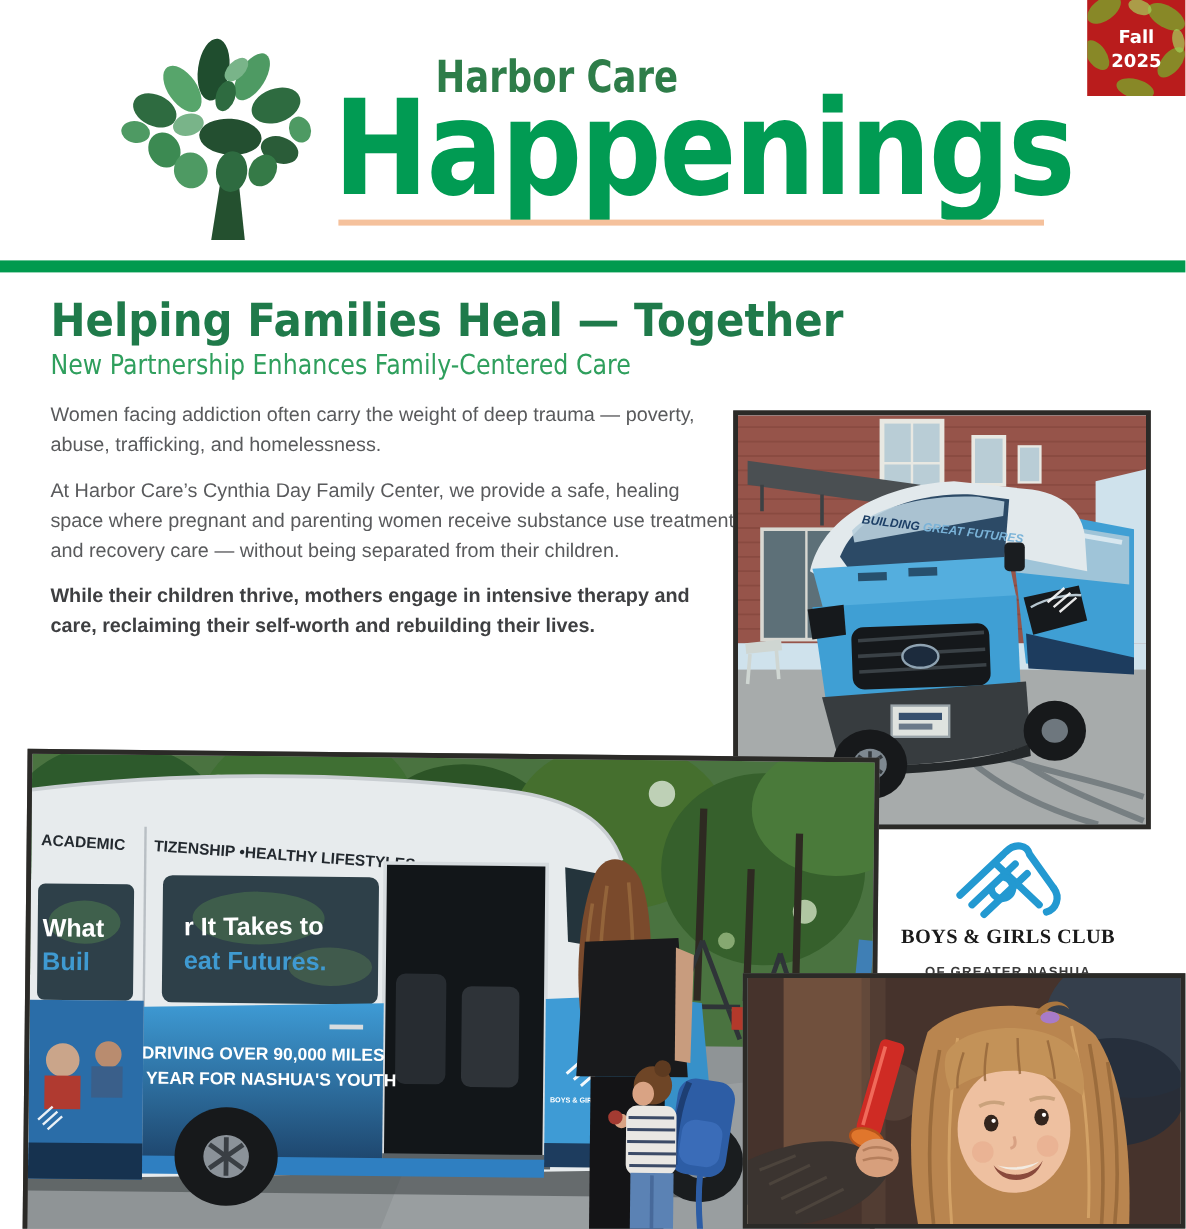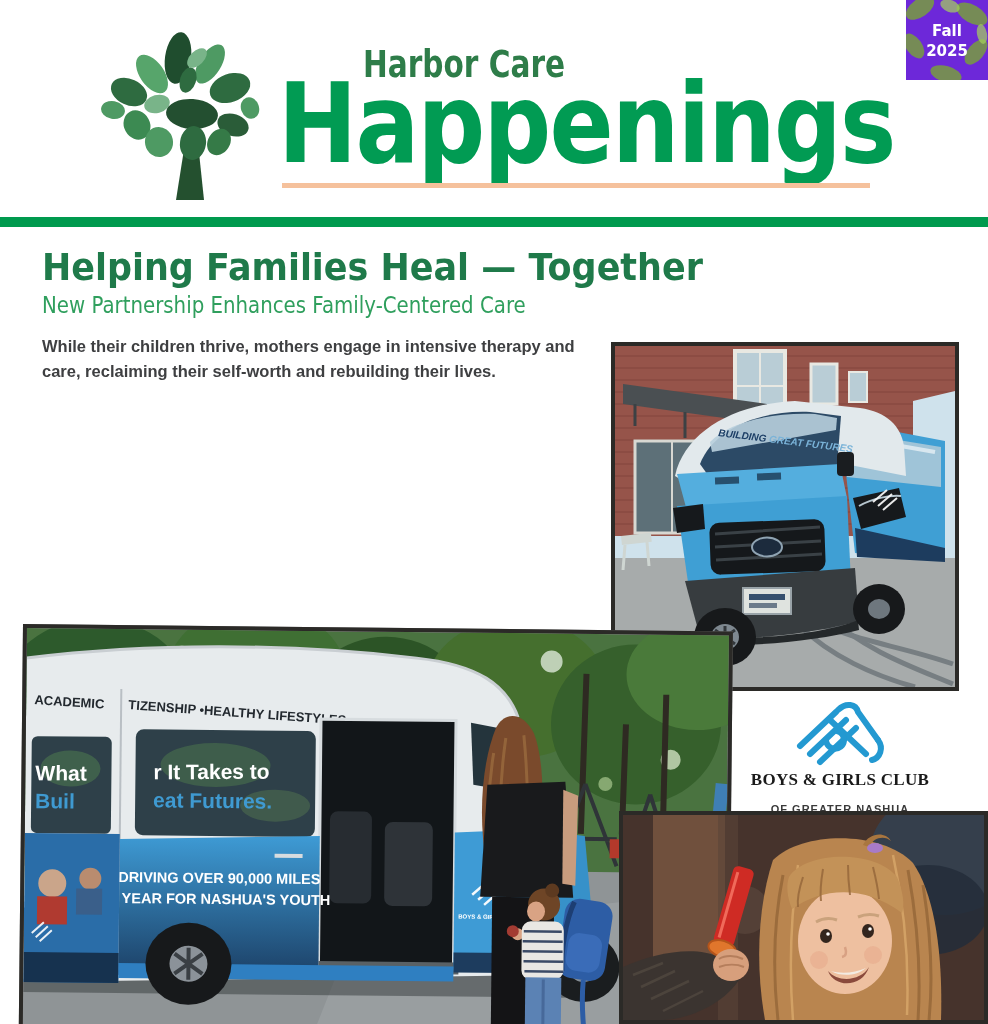--- a/index.html
+++ b/index.html
@@ -1,20 +1,20 @@
 <!DOCTYPE html>
 <html><head>
 <meta charset="utf-8">
 <style>
   html,body{margin:0;padding:0;}
   body{width:988px;height:1024px;position:relative;overflow:hidden;background:#ffffff;
        font-family:"Liberation Sans",sans-serif;}
   .abs{position:absolute;}
   
-  .issue-badge{left:906px;top:0;width:82px;height:80px;background:#6d28d9;overflow:hidden;}
+  .issue-badge{left:906px;top:0;width:82px;height:80px;background:#b91c1c;overflow:hidden;}
   .issue-badge svg{position:absolute;left:0;top:0;}
   .issue-badge .txt{position:absolute;left:0;top:22px;width:100%;text-align:center;
        color:#ffffff;font-weight:bold;font-size:15px;line-height:1.3;
        font-family:"DejaVu Sans",sans-serif;}
   .tree-logo{left:100px;top:28px;}
   .brand-top{left:363px;top:43px;font-family:"DejaVu Sans",sans-serif;font-weight:bold;
        font-size:37px;color:#2e7d49;white-space:nowrap;transform:scaleX(.80);transform-origin:left top;}
   .brand-main{left:278px;top:60px;font-family:"DejaVu Sans",sans-serif;font-weight:bold;
        font-size:110px;color:#019b53;letter-spacing:-2px;white-space:nowrap;line-height:1.17;
        transform:scaleX(.86);transform-origin:left top;}
@@ -92,20 +92,22 @@
 
 <div class="abs brand-top">Harbor Care</div>
 <div class="abs brand-main">Happenings</div>
 <div class="abs brand-underline"></div>
 <div class="abs divider-bar"></div>
 
 <div class="abs article">
   <h1>Helping Families Heal — Together</h1>
   <h2>New Partnership Enhances Family-Centered Care</h2>
   <div class="body">
+    <p>Women facing addiction often carry the weight of deep trauma — poverty, abuse, trafficking, and homelessness.</p>
+    <p>At Harbor Care’s Cynthia Day Family Center, we provide a safe, healing space where pregnant and parenting women receive substance use treatment and recovery care — without being separated from their children.</p>
     <p class="em">While their children thrive, mothers engage in intensive therapy and care, reclaiming their self-worth and rebuilding their lives.</p>
   </div>
 </div>
 
 <div class="abs photo photo-van-front">
   <svg width="340" height="341" viewBox="0 0 340 341">
     <rect width="340" height="341" fill="#cfe2ec"></rect>
     <rect x="0" y="0" width="340" height="190" fill="#96544a"></rect>
     <g stroke="#7e4238" stroke-width="1.5" opacity="0.5">
       <path d="M0 10H340M0 22H340M0 34H340M0 46H340M0 58H340M0 70H340M0 82H340M0 94H340M0 106H340M0 118H340M0 130H340M0 142H340M0 154H340M0 166H340M0 178H340"></path>

